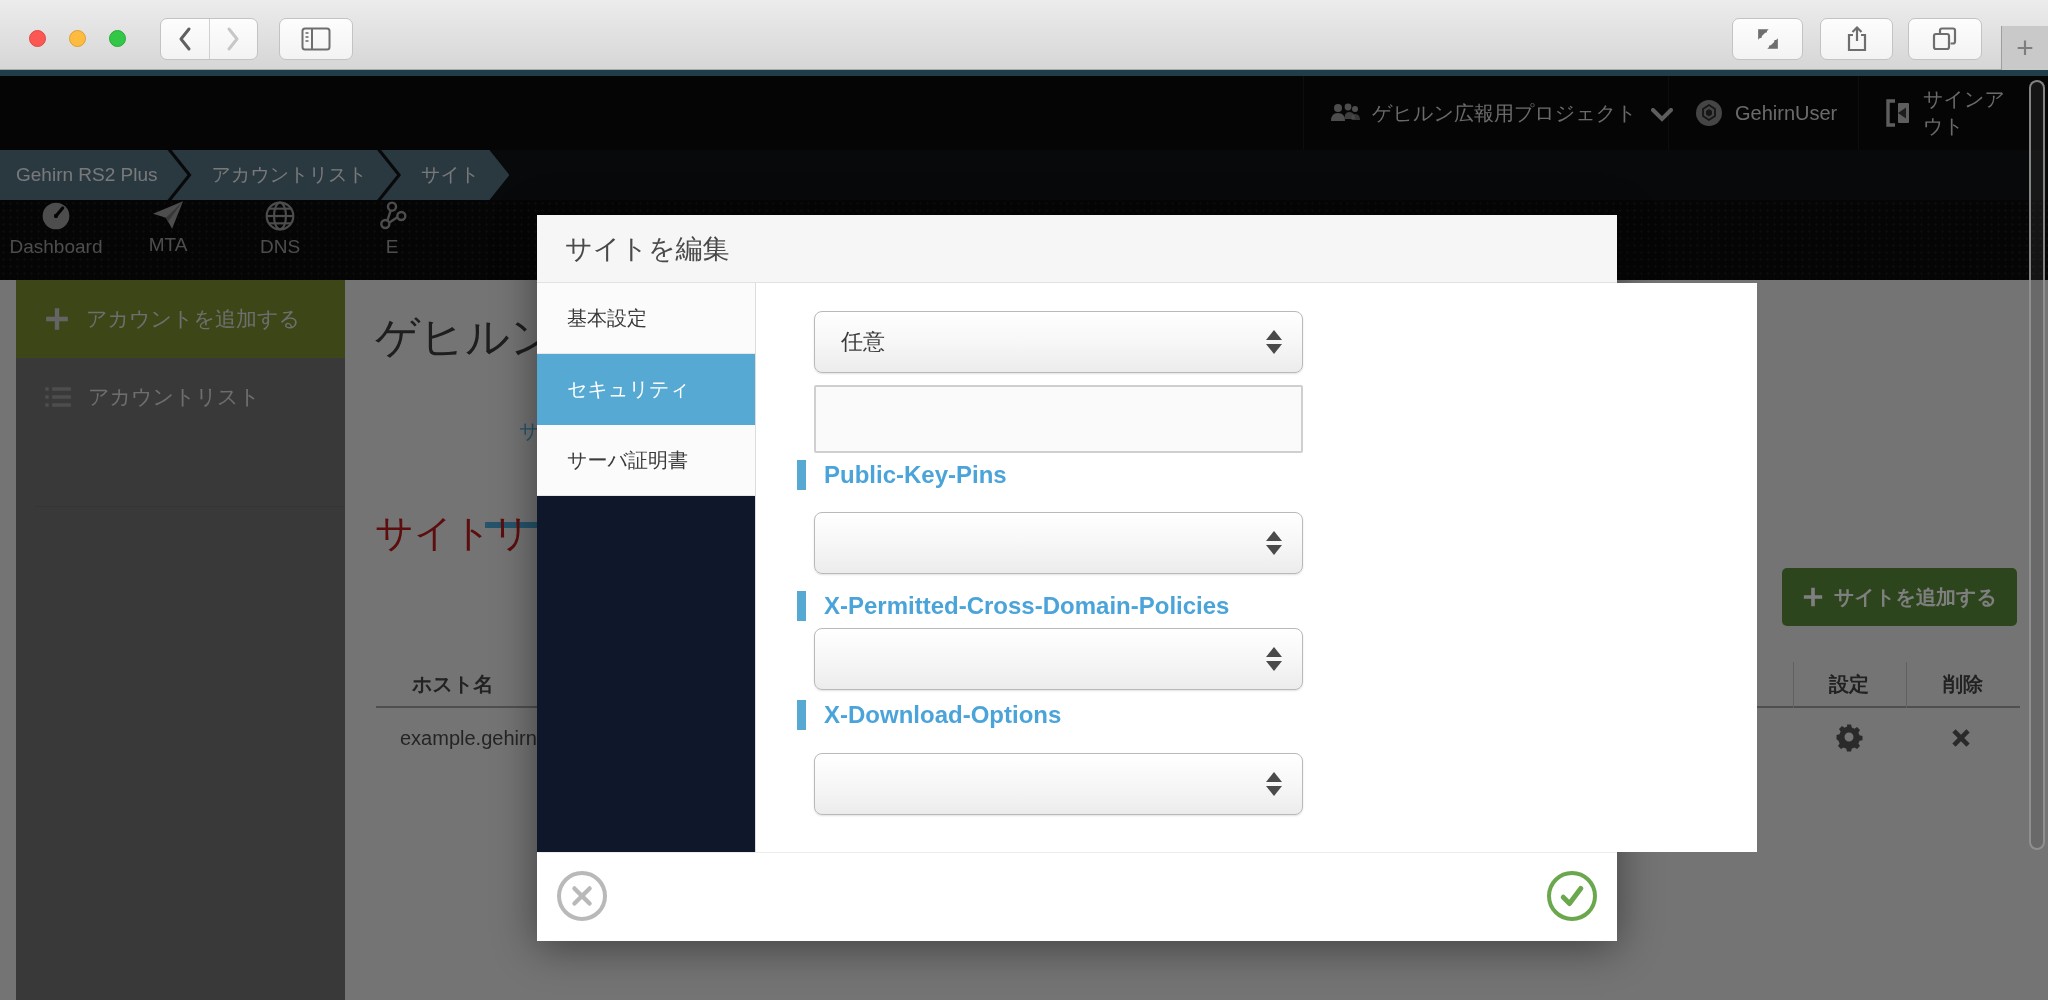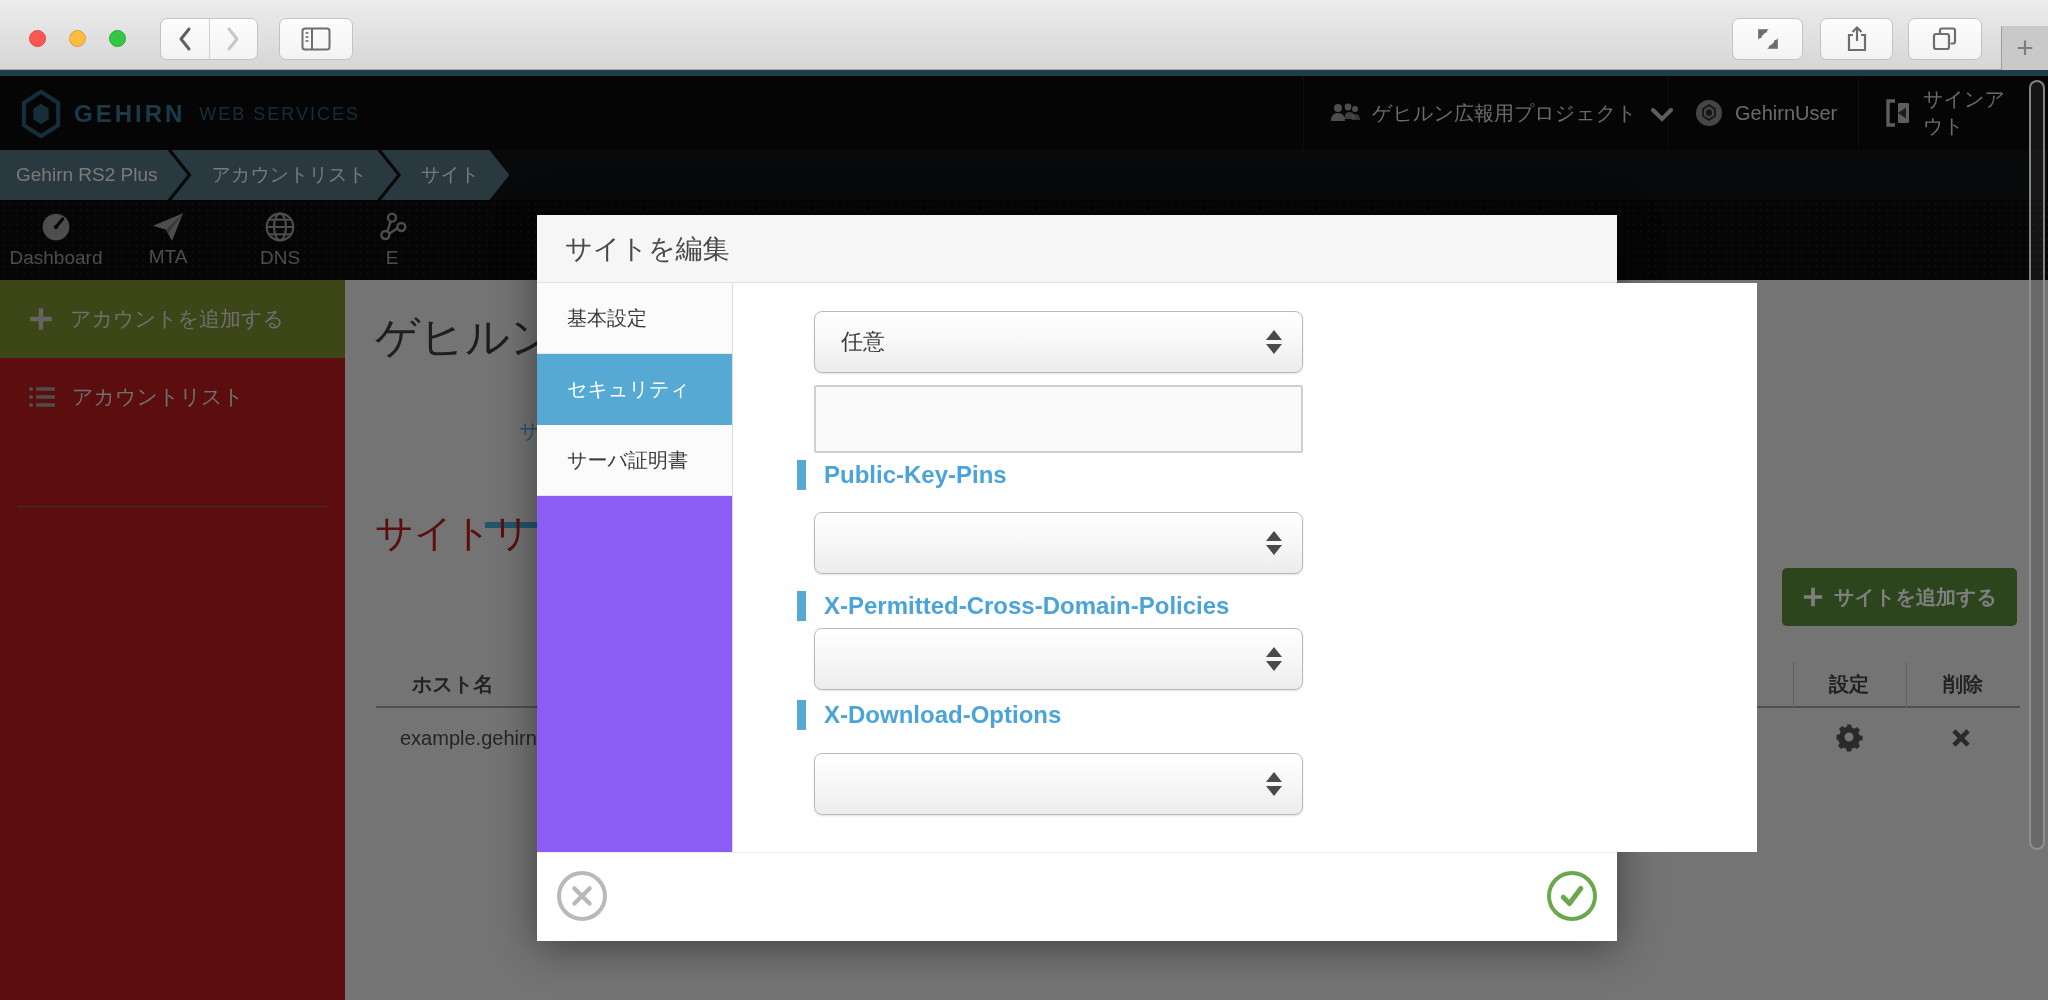--- a/index.html
+++ b/index.html
@@ -33,25 +33,25 @@
     border-left:1px solid rgba(255,255,255,0.07);padding:0 26px;}
   .hdr-item .ic{margin-right:12px;display:flex;}
   .breadcrumbs{position:absolute;left:0;top:80px;width:100%;height:50px;background:#101315;display:flex;}
   .crumb{height:50px;background:#54707f;color:#eef2f4;font-size:19px;display:flex;align-items:center;
     padding:0 30px 0 40px;clip-path:polygon(0 0,calc(100% - 20px) 0,100% 50%,calc(100% - 20px) 100%,0 100%,20px 50%);
     margin-left:-16px;}
   .crumb:first-child{clip-path:polygon(0 0,calc(100% - 20px) 0,100% 50%,calc(100% - 20px) 100%,0 100%);
     margin-left:0;padding-left:16px;}
   .navrow{position:absolute;left:0;top:130px;width:100%;height:80px;background:#0b0b0b;
     background-image:radial-gradient(circle,rgba(255,255,255,0.055) 1.2px,transparent 1.4px);background-size:7px 7px;display:flex;}
-  .nav-item{width:112px;height:80px;display:flex;flex-direction:column;align-items:center;justify-content:center;color:#9a9a9a;font-size:19px;}
+  .nav-item{width:112px;height:80px;display:flex;flex-direction:column;align-items:center;color:#9a9a9a;font-size:19px;}
   .nav-item .ic{margin-bottom:4px;display:flex;}
   .nav-item.active{background:#040404;color:#ffffff;}
 
-  .sidebar{position:absolute;left:0;top:210px;width:370px;height:720px;background:#b91c1c;}
+  .sidebar{position:absolute;left:16px;top:210px;width:370px;height:720px;background:#737373;}
   .sb-item{display:flex;align-items:center;height:78px;padding-left:28px;color:#dddddd;font-size:21px;}
   .sb-item .ic{margin-right:16px;display:flex;}
   .sb-add{background:#7a8c2e;height:78px;}
   .sb-div{position:absolute;left:18px;top:226px;width:310px;height:1px;background:#6a6a6a;}
 
   .main{position:absolute;left:345px;top:210px;width:1703px;height:720px;background:#e9e9e9;}
   .page-title{position:absolute;left:30px;top:28px;font-size:44px;color:#3c3c3c;}
   .bg-tab{position:absolute;top:115px;display:flex;flex-direction:column;align-items:center;color:#9b9b9b;font-size:20px;}
   .bg-tab .ic{margin-bottom:4px;display:flex;}
   .tab-underline{position:absolute;left:140px;top:242px;width:135px;height:6px;background:#4aa9d6;}
@@ -69,21 +69,21 @@
 
   
   .overlay{position:absolute;left:0;top:70px;width:2048px;height:930px;background:rgba(0,0,0,0.5);z-index:10;}
 
   
   .modal{position:absolute;left:537px;top:215px;width:1080px;height:726px;background:#ffffff;z-index:20;
     box-shadow:0 6px 40px rgba(0,0,0,0.45);}
   .modal-header{position:absolute;left:0;top:0;width:100%;height:68px;background:#f6f6f6;border-bottom:1px solid #e2e2e2;
     display:flex;align-items:center;padding-left:28px;font-size:27px;color:#4a4a4a;}
   .modal-body{position:absolute;left:0;top:68px;width:100%;height:569px;}
-  .modal-tabs{position:absolute;left:0;top:0;width:196px;height:569px;background:#8b5cf6;border-right:1px solid #dddddd;}
+  .modal-tabs{position:absolute;left:0;top:0;width:219px;height:569px;background:#0f172a;border-right:1px solid #dddddd;}
   .m-tab{height:71px;display:flex;align-items:center;padding-left:30px;font-size:20px;color:#3a3a3a;
     background:#fbfbfb;border-bottom:1px solid #e7e7e7;}
   .m-tab.active{background:#55a9d3;color:#ffffff;border-bottom:1px solid #55a9d3;}
   .modal-pane{position:absolute;left:228px;top:0;width:992px;height:569px;background:#ffffff;}
   .mac-select{position:absolute;left:49px;width:489px;height:62px;border:1px solid #b9b9b9;border-radius:8px;
     background:linear-gradient(#ffffff 0%,#f7f7f7 50%,#ececec 100%);
     box-shadow:inset 0 1px 0 #ffffff,0 1px 2px rgba(0,0,0,0.12);
     display:flex;align-items:center;padding-left:26px;font-size:22px;color:#3b3b3b;}
   .sel-arrows{position:absolute;right:20px;top:50%;transform:translateY(-50%);display:flex;flex-direction:column;gap:4px;}
   .sel-arrows .up{width:0;height:0;border-left:8px solid transparent;border-right:8px solid transparent;border-bottom:10px solid #4a4a4a;}
@@ -104,28 +104,20 @@
 </style>
 </head>
 <body>
 
 <div class="stage">
 
   <div class="page">
     <div class="tealbar"></div>
 
     <div class="appheader">
-      <div class="logo">
-        <svg width="42" height="48" viewBox="0 0 24 28">
-          <path d="M12 1 L22 7.5 V20.5 L12 27 L2 20.5 V7.5 Z" fill="none" stroke="#2a5d73" stroke-width="2.4"></path>
-          <path d="M12 8 L16.5 11 V17 L12 20 L7.5 17 V11 Z" fill="#2a5d73"></path>
-        </svg>
-        <span class="logo-text">GEHIRN</span>
-        <span class="logo-sub">WEB SERVICES</span>
-      </div>
       <div class="hdr-item" style="left:1303px;">
         <span class="ic">
           <svg width="30" height="24" viewBox="0 0 30 24">
               <g fill="#9a9a9a">
             <circle cx="8" cy="7" r="4"></circle>
                 <path d="M1 20 q0-8 7-8 q7 0 7 8 z"></path>
             <circle cx="18" cy="6" r="3.4"></circle>
                 <path d="M14.5 18 q0-7 4.5-7 q6 0 6 7 z" opacity="0.8"></path>
             <circle cx="25" cy="8" r="3"></circle>
                 <path d="M21.5 19 q0-6 3.5-6 q5 0 5 6 z" opacity="0.7"></path>

